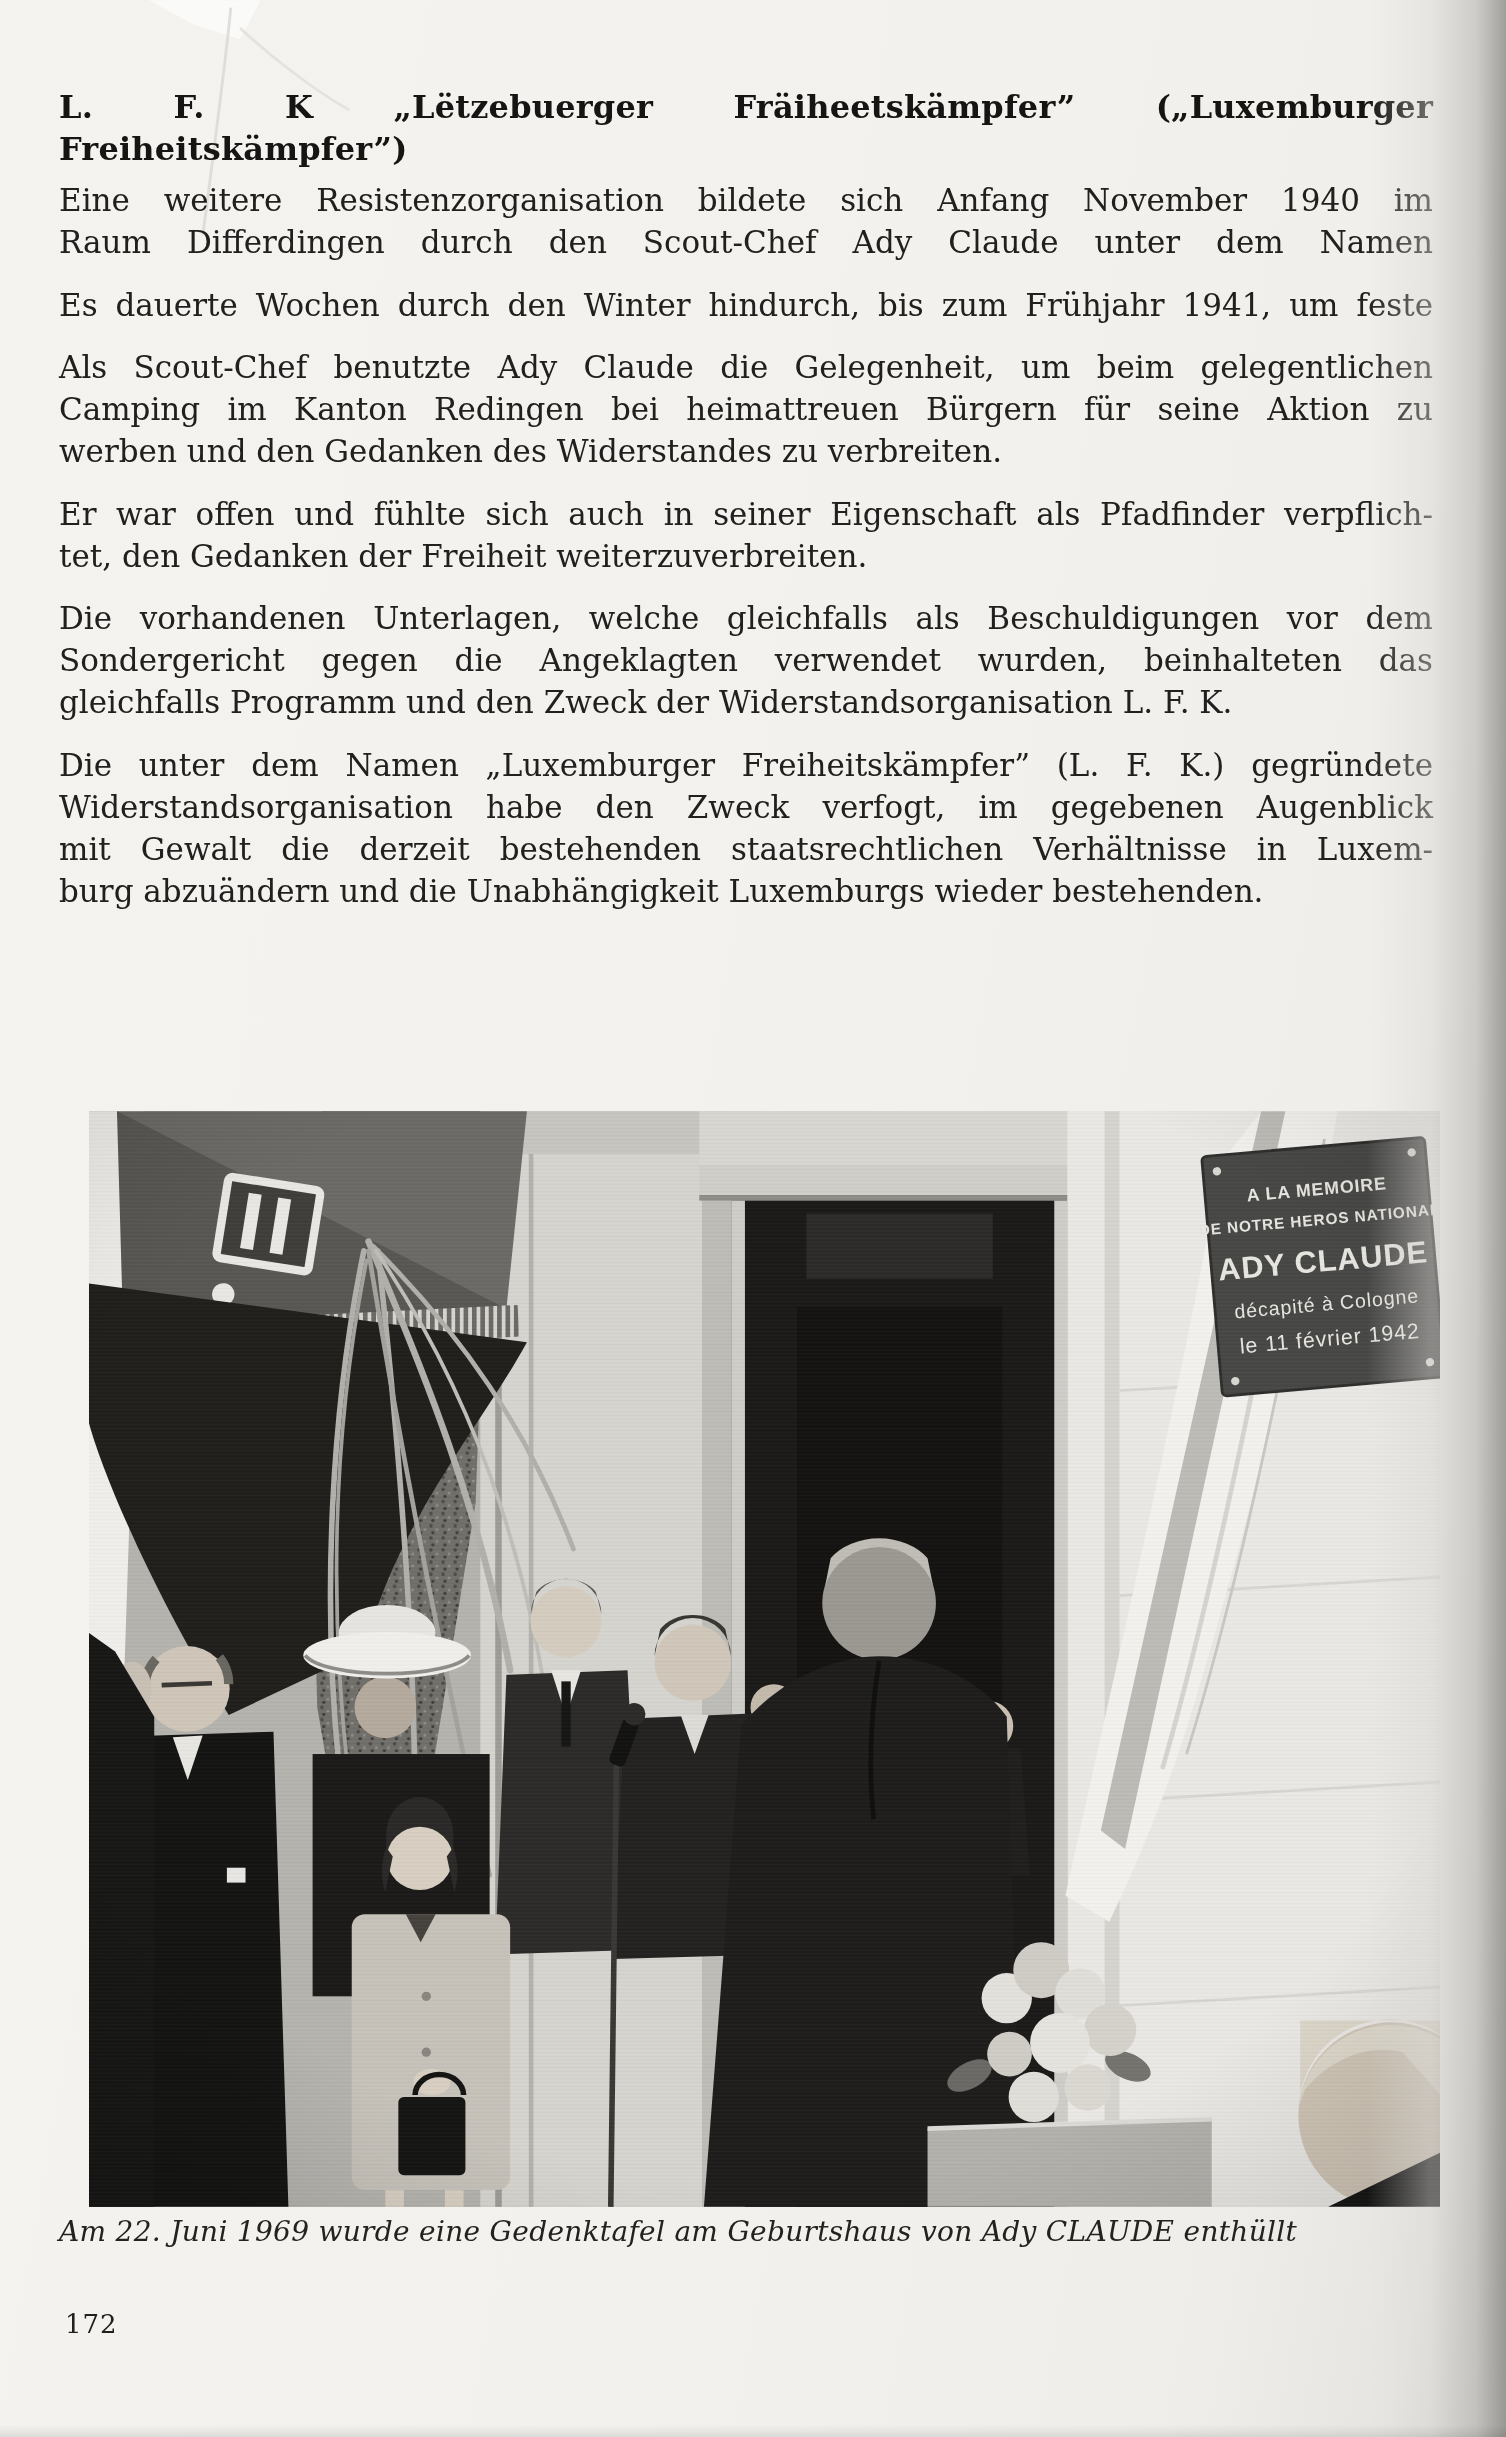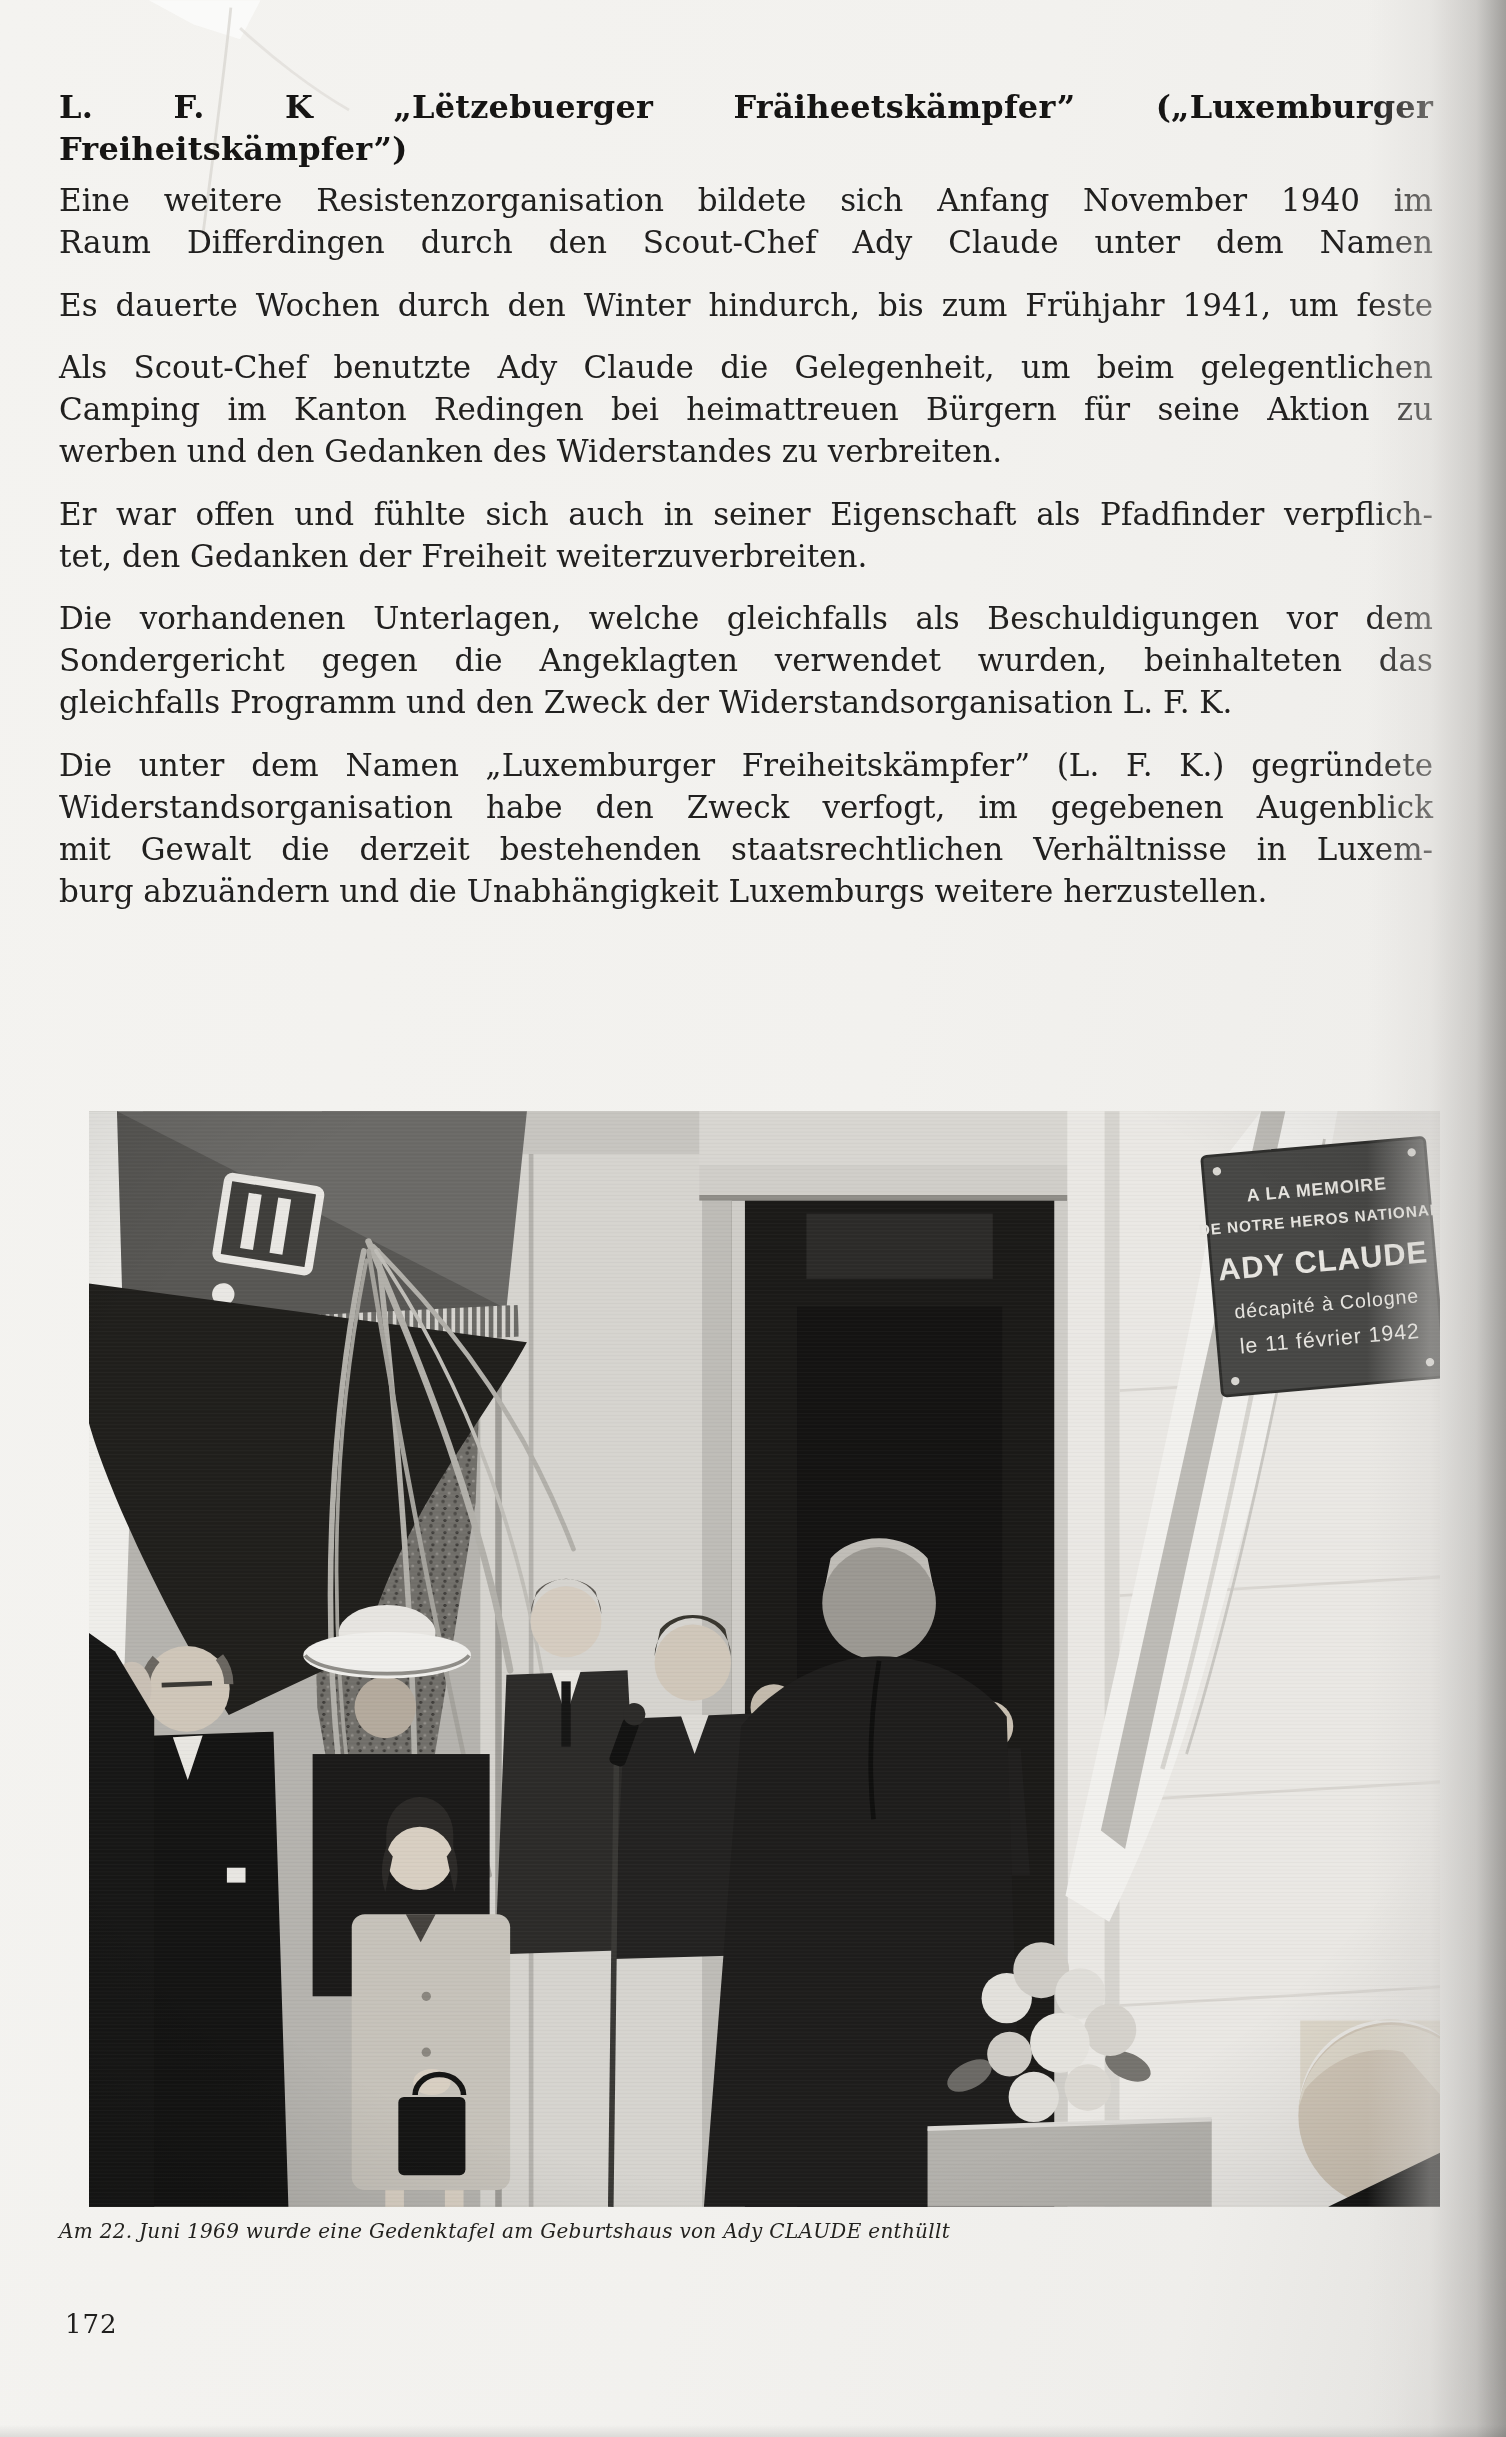--- a/index.html
+++ b/index.html
@@ -23,21 +23,21 @@
   .para.first{margin-top:9.3px;}
   .tline{
     font-size:31px;line-height:42px;
     text-align:justify;text-align-last:justify;
     color:#21201f;
   }
   .tline.last{text-align-last:left;}
   .photo-wrap{position:absolute;left:89px;top:1111px;width:1351px;height:1096px;}
   .caption{
     position:absolute;left:59px;top:2214px;width:1361px;
-    font-size:20px;font-style:italic;line-height:35px;color:#23221f;letter-spacing:0.3px;
+    font-size:28px;font-style:italic;line-height:35px;color:#23221f;letter-spacing:0.3px;
   }
   .page-number{
     position:absolute;left:65px;top:2309px;
     font-size:26px;color:#21201f;letter-spacing:0.9px;
   }
   .edge-right{
     position:absolute;top:0;right:0;width:140px;height:100%;
     background:linear-gradient(to right,rgba(226,224,221,0) 0%,rgba(219,217,214,.45) 45%,rgba(178,176,173,.55) 78%,rgba(132,130,127,.75) 100%);
     pointer-events:none;
   }
@@ -85,21 +85,21 @@
     <div class="para">
       <div class="tline">Die vorhandenen Unterlagen, welche gleichfalls als Beschuldigungen vor dem</div>
       <div class="tline">Sondergericht gegen die Angeklagten verwendet wurden, beinhalteten das</div>
       <div class="tline last">gleichfalls Programm und den Zweck der Widerstandsorganisation L. F. K.</div>
     </div>
 
     <div class="para">
       <div class="tline">Die unter dem Namen „Luxemburger Freiheitskämpfer” (L. F. K.) gegründete</div>
       <div class="tline">Widerstandsorganisation habe den Zweck verfogt, im gegebenen Augenblick</div>
       <div class="tline">mit Gewalt die derzeit bestehenden staatsrechtlichen Verhältnisse in Luxem-</div>
-      <div class="tline last">burg abzuändern und die Unabhängigkeit Luxemburgs weitere herzustellen.</div>
+      <div class="tline last">burg abzuändern und die Unabhängigkeit Luxemburgs wieder bestehenden.</div>
     </div>
   </div>
 
   <figure class="photo-wrap" style="margin:0">
     <svg width="1351" height="1096" viewBox="0 0 1450 1176">
       <defs>
         <pattern id="fringe" width="9" height="34" patternUnits="userSpaceOnUse">
           <rect width="9" height="34" fill="#6b6a66"></rect>
           <rect x="2" width="4" height="34" fill="#d7d5d0"></rect>
         </pattern>

